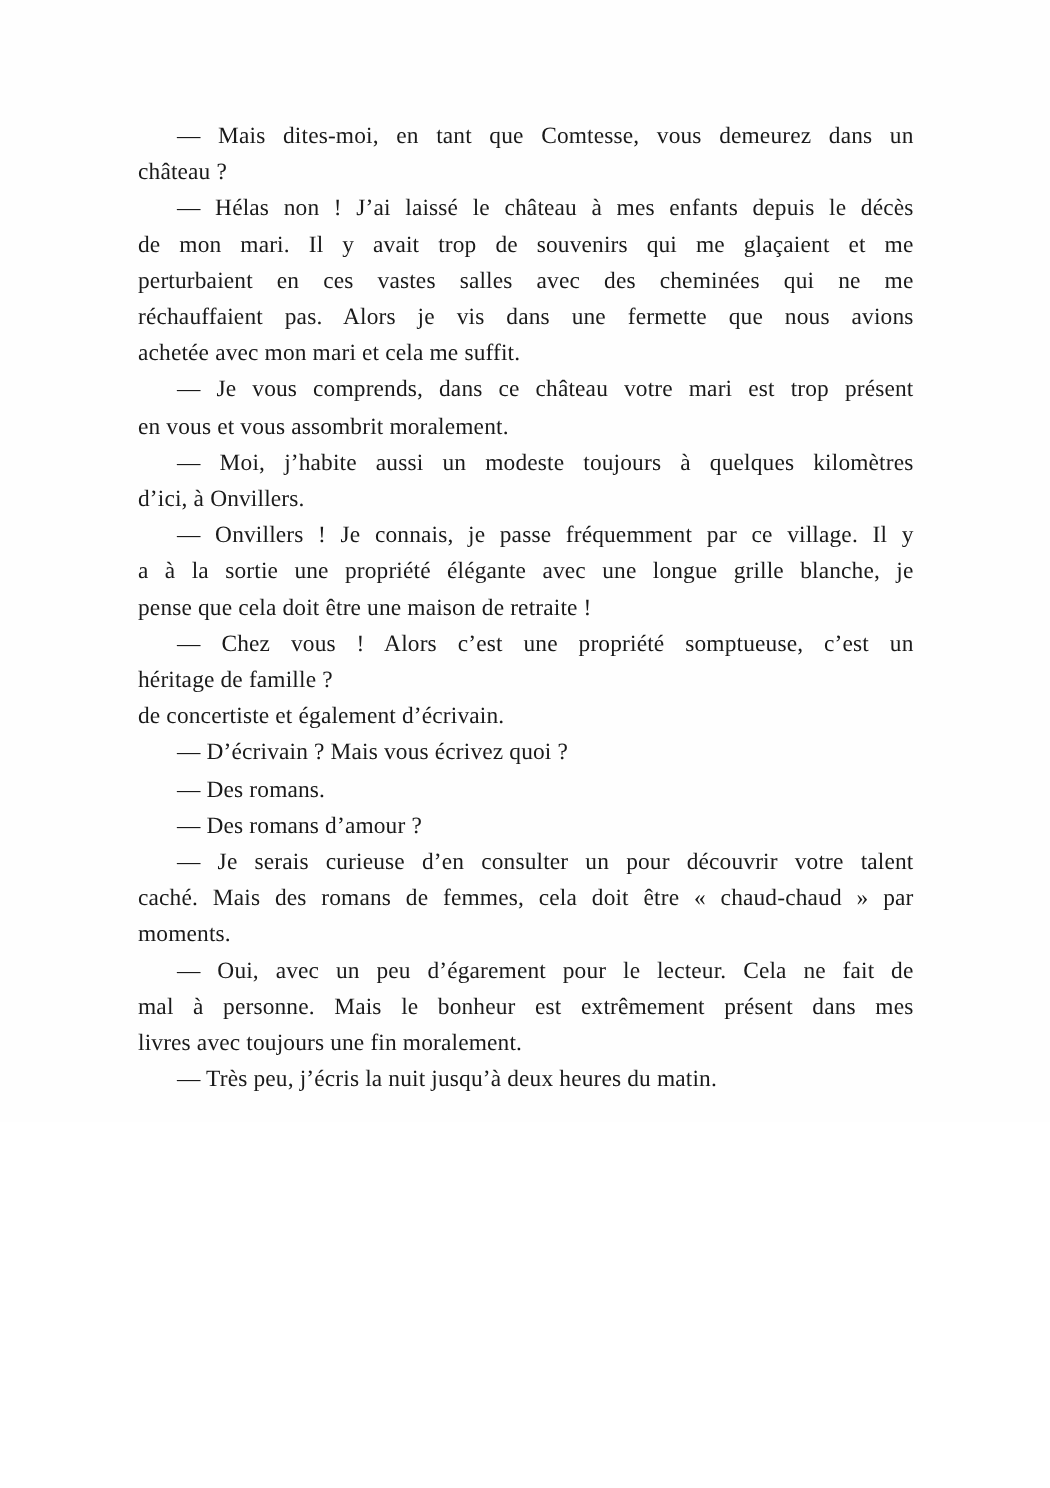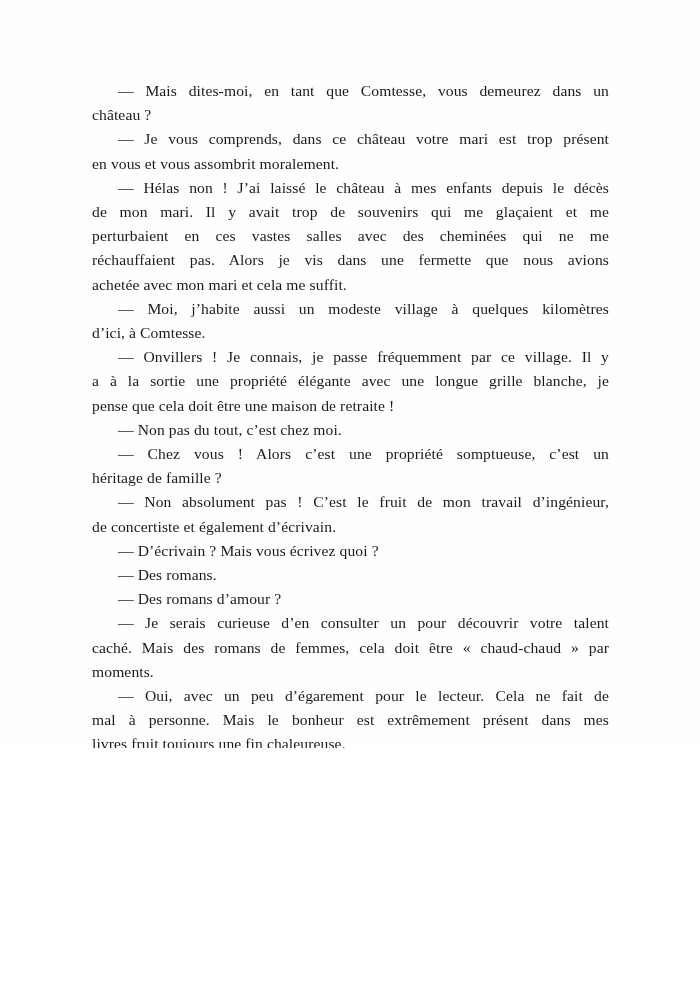--- a/index.html
+++ b/index.html
@@ -53,48 +53,44 @@
 </head>
 <body>
 
 <div class="book-page">
   <div class="text-block" id="text-block">
       <div class="paragraph">
         <div class="line first">— Mais dites-moi, en tant que Comtesse, vous demeurez dans un</div>
         <div class="line last">château ?</div>
       </div>
       <div class="paragraph">
-        <div class="line first">— Je vous comprends, dans ce château votre mari est trop présent</div>
-        <div class="line last">en vous et vous assombrit moralement.</div>
-      </div>
-      <div class="paragraph">
         <div class="line first">— Hélas non ! J’ai laissé le château à mes enfants depuis le décès</div>
         <div class="line">de mon mari. Il y avait trop de souvenirs qui me glaçaient et me</div>
         <div class="line">perturbaient en ces vastes salles avec des cheminées qui ne me</div>
         <div class="line">réchauffaient pas. Alors je vis dans une fermette que nous avions</div>
         <div class="line last">achetée avec mon mari et cela me suffit.</div>
       </div>
       <div class="paragraph">
-        <div class="line first">— Moi, j’habite aussi un modeste village à quelques kilomètres</div>
-        <div class="line last">d’ici, à Comtesse.</div>
+        <div class="line first">— Je vous comprends, dans ce château votre mari est trop présent</div>
+        <div class="line last">en vous et vous assombrit moralement.</div>
+      </div>
+      <div class="paragraph">
+        <div class="line first">— Moi, j’habite aussi un modeste toujours à quelques kilomètres</div>
+        <div class="line last">d’ici, à Onvillers.</div>
       </div>
       <div class="paragraph">
         <div class="line first">— Onvillers ! Je connais, je passe fréquemment par ce village. Il y</div>
         <div class="line">a à la sortie une propriété élégante avec une longue grille blanche, je</div>
         <div class="line last">pense que cela doit être une maison de retraite !</div>
       </div>
       <div class="paragraph">
-        <div class="line first last">— Non pas du tout, c’est chez moi.</div>
-      </div>
-      <div class="paragraph">
         <div class="line first">— Chez vous ! Alors c’est une propriété somptueuse, c’est un</div>
         <div class="line last">héritage de famille ?</div>
       </div>
       <div class="paragraph">
-        <div class="line first">— Non absolument pas ! C’est le fruit de mon travail d’ingénieur,</div>
         <div class="line last">de concertiste et également d’écrivain.</div>
       </div>
       <div class="paragraph">
         <div class="line first last">— D’écrivain ? Mais vous écrivez quoi ?</div>
       </div>
       <div class="paragraph">
         <div class="line first last">— Des romans.</div>
       </div>
       <div class="paragraph">
         <div class="line first last">— Des romans d’amour ?</div>
@@ -102,20 +98,20 @@
       <div class="paragraph">
       </div>
       <div class="paragraph">
         <div class="line first">— Je serais curieuse d’en consulter un pour découvrir votre talent</div>
         <div class="line">caché. Mais des romans de femmes, cela doit être « chaud-chaud » par</div>
         <div class="line last">moments.</div>
       </div>
       <div class="paragraph">
         <div class="line first">— Oui, avec un peu d’égarement pour le lecteur. Cela ne fait de</div>
         <div class="line">mal à personne. Mais le bonheur est extrêmement présent dans mes</div>
-        <div class="line last">livres fruit toujours une fin chaleureuse.</div>
+        <div class="line last">livres avec toujours une fin moralement.</div>
       </div>
       <div class="paragraph">
         <div class="line first last">— Très peu, j’écris la nuit jusqu’à deux heures du matin.</div>
       </div>
     </div>
   <div class="page-number">17</div>
 </div>
 
 </body></html>

